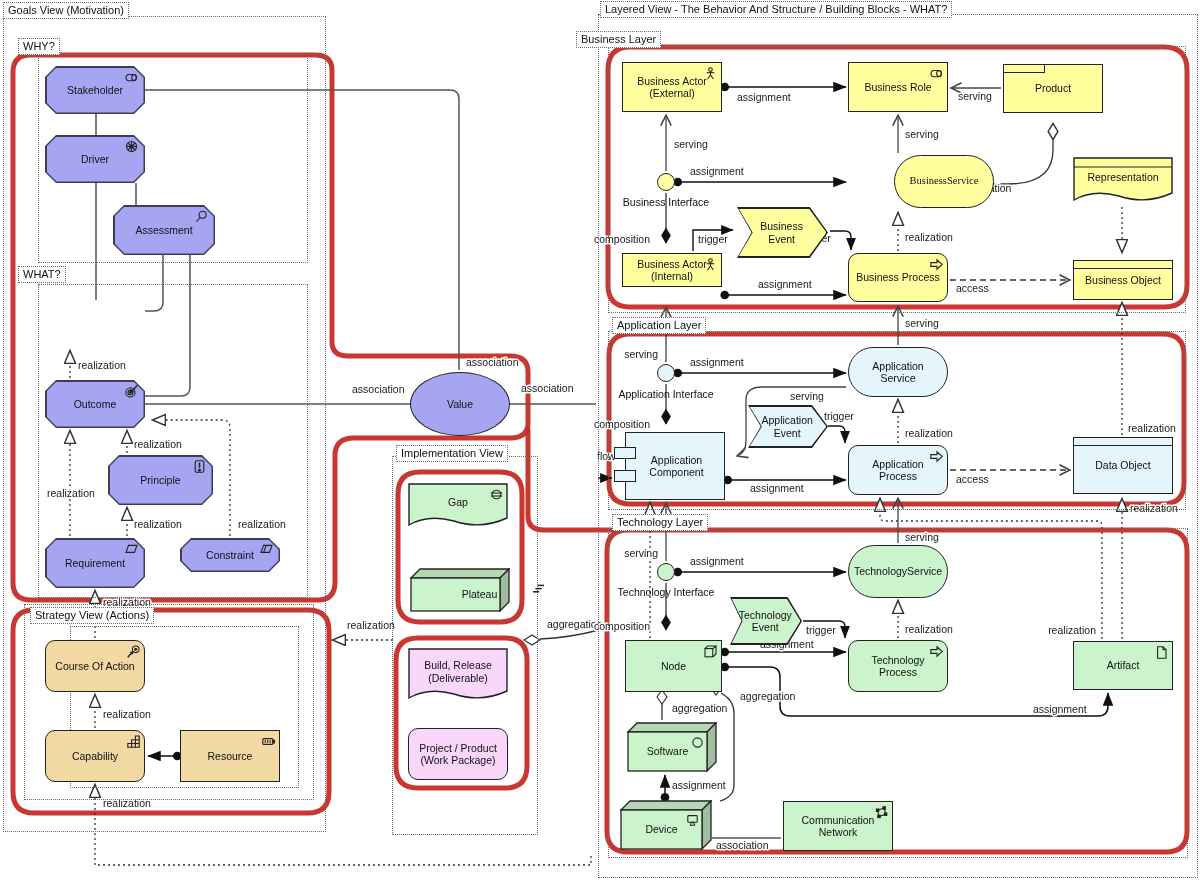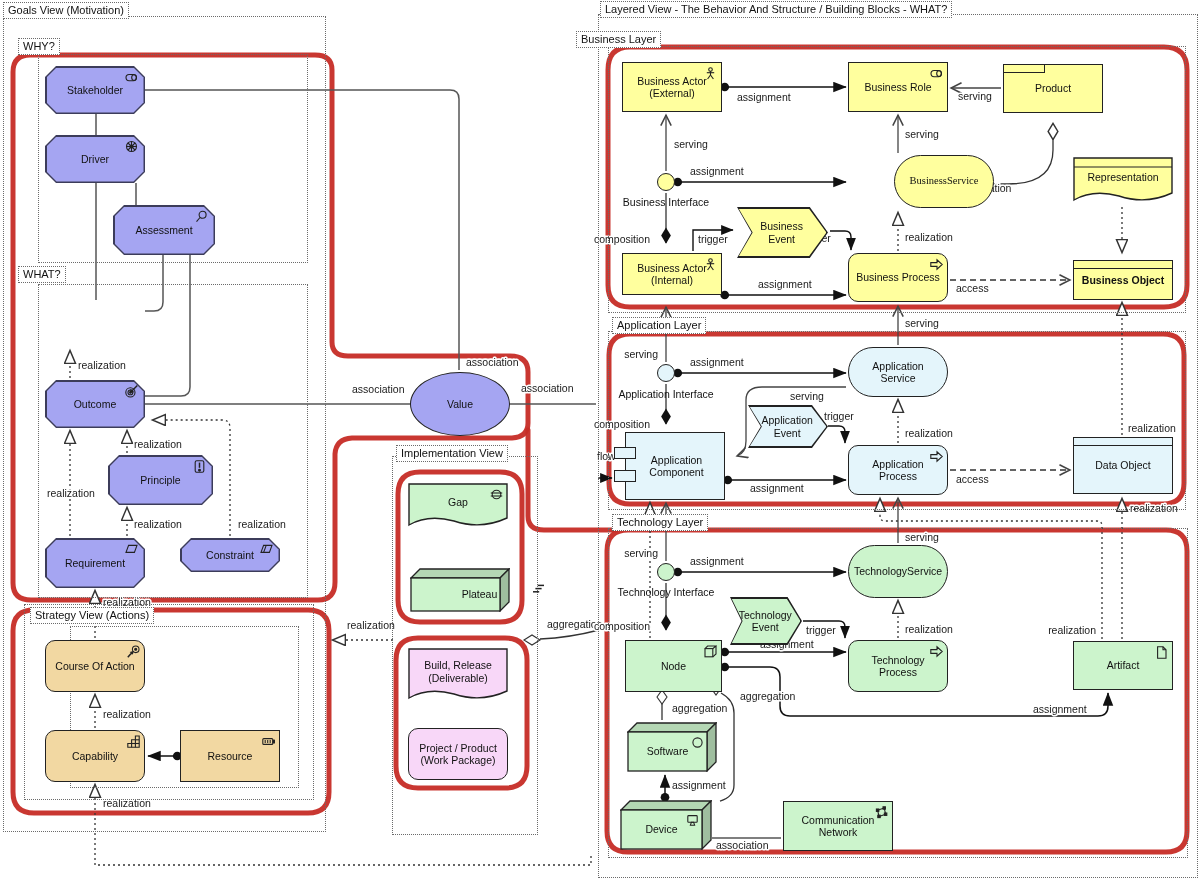--- a/index.html
+++ b/index.html
@@ -338,21 +338,21 @@
     </div>
     <div class="node" style="left: 894px; top: 155px; width: 100px; height: 53px; font-family: Liberation Serif, serif;">
       <div class="shape-rect capsule" style="background:#ffff9e"></div>
       <div class="nlabel">BusinessService</div>
     </div>
     <div class="node" style="left: 737px; top: 207px; width: 91px; height: 51px;">
       <div class="pen-o"></div>
       <div class="pen-i" style="background:#ffff9e"></div>
       <div class="nlabel" style="left: 14%; right: 16%;">Business Event</div>
     </div>
-    <div class="node" style="left: 622px; top: 253px; width: 100px; height: 42px;">
+    <div class="node" style="left: 622px; top: 253px; width: 100px; height: 34px;">
       <div class="shape-rect" style="background:#ffff9e"></div>
       <div class="nlabel">Business Actor (Internal)</div>
       <span class="icon"><svg viewBox="0 0 13 13" width="13" height="13" fill="none" stroke="#222" stroke-width="1.1">
           <circle cx="6.5" cy="2.6" r="1.8"></circle>
           <line x1="6.5" y1="4.4" x2="6.5" y2="8"></line>
           <line x1="2.8" y1="5.7" x2="10.2" y2="5.7"></line>
           <line x1="6.5" y1="8" x2="3.6" y2="12"></line>
           <line x1="6.5" y1="8" x2="9.4" y2="12"></line>
         </svg></span>
     </div>
@@ -363,21 +363,21 @@
           <path d="M0.8,4.6 H7 V1.8 L12.2,6.5 L7,11.2 V8.4 H0.8 Z"></path>
         </svg></span>
     </div>
     <div class="node" style="left: 1073px; top: 157px; width: 100px; height: 48px;">
       <svg width="100" height="48" viewBox="0 0 100 48" style="position:absolute;left:0;top:0">
         <path d="M1,1 H99 V36 Q73,48 46,39 Q20,32 1,43 Z" fill="#ffff9e" stroke="#222" stroke-width="1.4"></path>
         <path d="M1,10 H99" stroke="#222" stroke-width="1.2"></path>
       </svg>
       <div class="nlabel" style="bottom: 8px;">Representation</div>
     </div>
-    <div class="node" style="left: 1073px; top: 260px; width: 100px; height: 40px; font-weight: bold;">
+    <div class="node" style="left: 1073px; top: 260px; width: 100px; height: 40px;">
       <div class="shape-rect" style="background:#ffff9e"></div>
       <div class="band"></div>
       <div class="nlabel">Business Object</div>
     </div>
     <div class="outlbl" style="left: 616px; top: 388px; width: 100px;">Application Interface</div>
     <div class="node" style="left: 657px; top: 364px; width: 18px; height: 18px;">
       <div class="shape-rect ellipse" style="background:#e4f5fb"></div>
     </div>
     <div class="node" style="left: 848px; top: 347px; width: 100px; height: 50px;">
       <div class="shape-rect capsule" style="background:#e4f5fb"></div>

